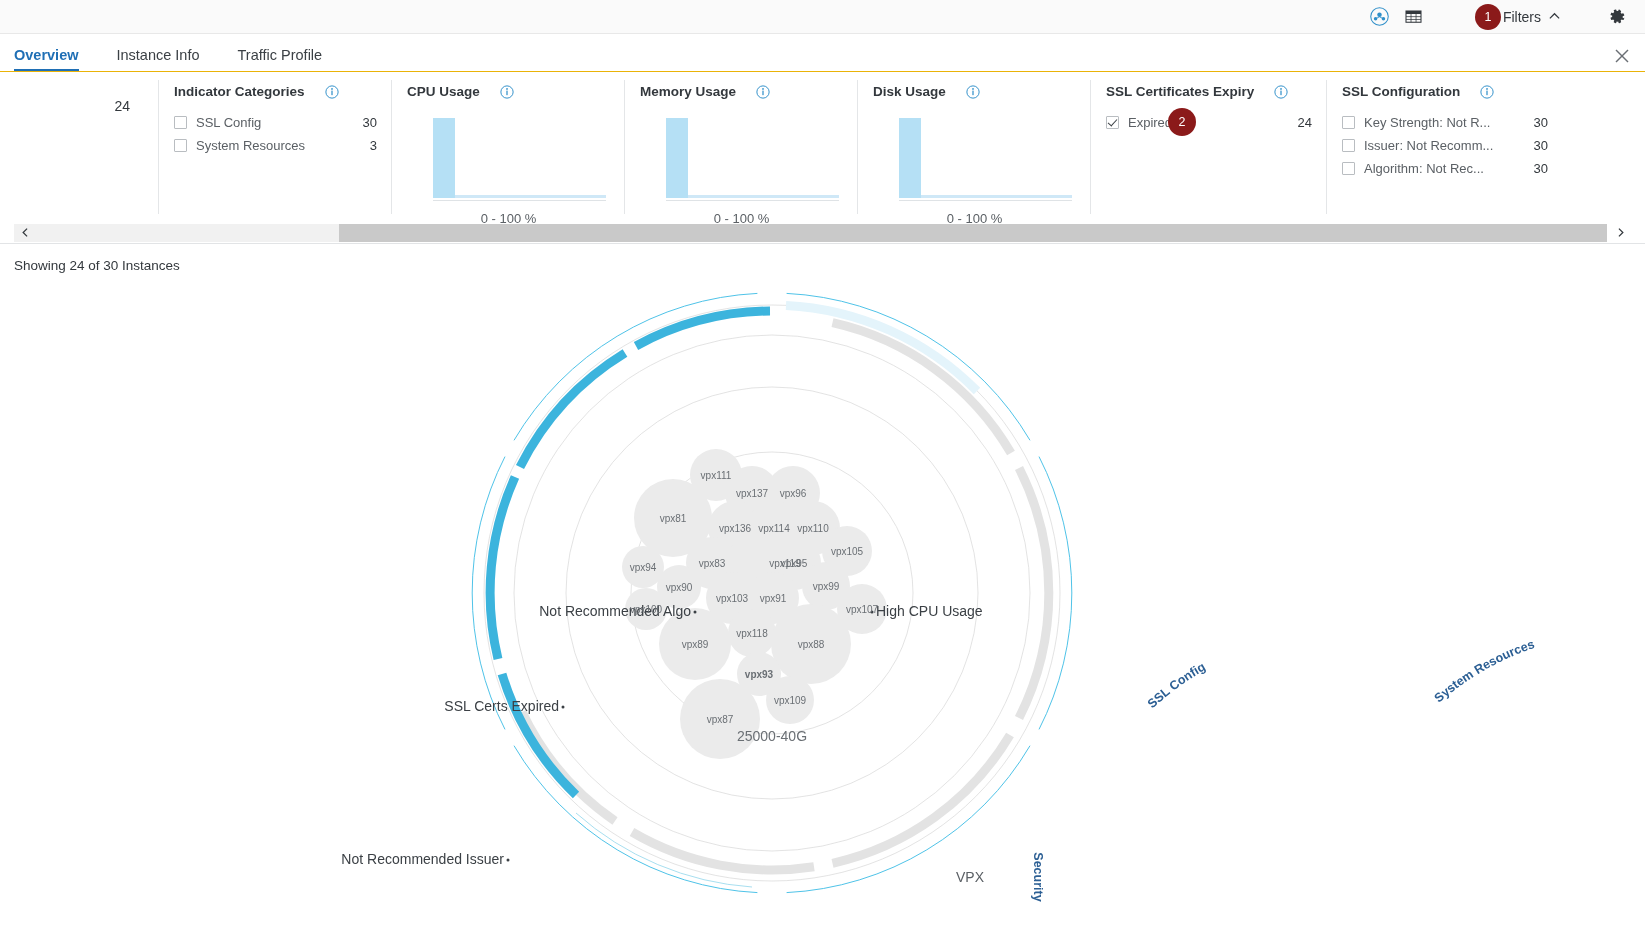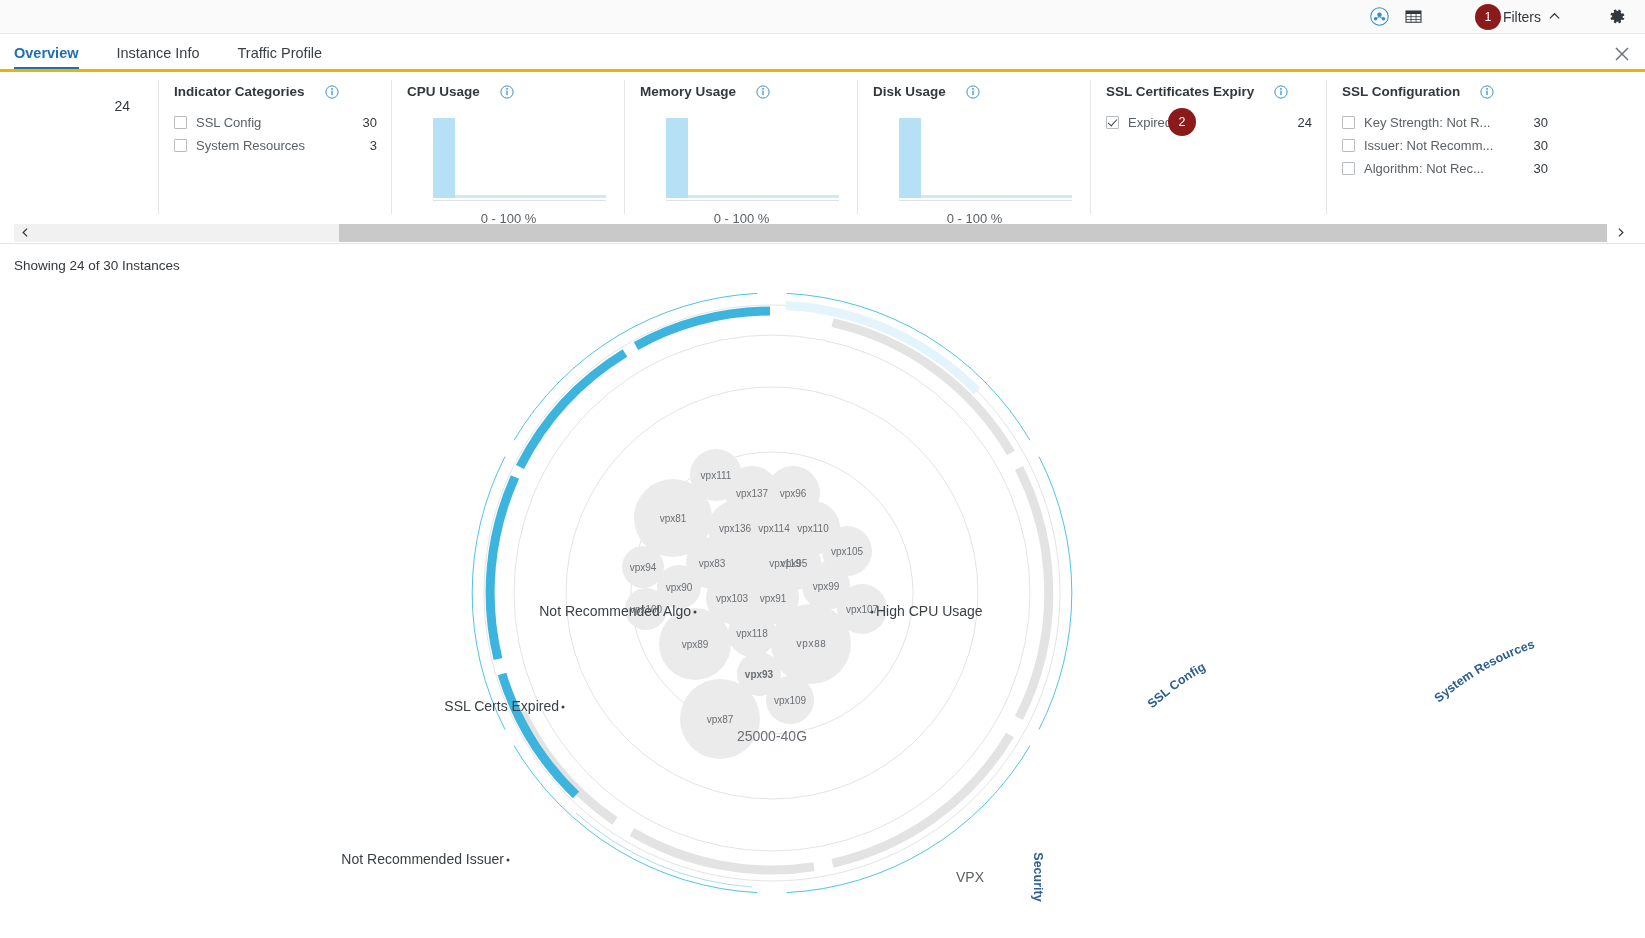--- a/index.html
+++ b/index.html
@@ -59,21 +59,21 @@
     margin-right:2px;
     z-index:2;
   }
   .filters-label { font-size:14px; color:#33383d; margin-right:7px; }
   .chev-up { width:13px; height:13px; }
   .gear-btn { width:36px; height:34px; display:flex; align-items:center; justify-content:center; margin-left:28px; cursor:pointer;}
 
   
   .tabsbar {
     height:38px;
-    border-bottom:3px solid #eab308;
+    border-bottom:1px solid #eab308;
     display:flex; align-items:flex-end;
     padding:0 14px;
     position:relative;
     background:#fff;
   }
   .tab {
     font-size:14.5px;
     color:#3b4045;
     padding:0 0 8px 0;
     margin-right:38px;
@@ -536,18 +536,18 @@
       <div class="bub-lbl" style="left: 753px; top: 290px; margin-left: 32px;">vpx119</div>
       <div class="bub-lbl" style="left: 794px; top: 290px;">vpx95</div>
       <div class="bub-lbl" style="left: 679px; top: 314px;">vpx90</div>
       <div class="bub-lbl" style="left: 826px; top: 313px;">vpx99</div>
       <div class="bub-lbl" style="left: 732px; top: 325px;">vpx103</div>
       <div class="bub-lbl" style="left: 773px; top: 325px;">vpx91</div>
       <div class="bub-lbl" style="left: 646px; top: 336px;">vpx100</div>
       <div class="bub-lbl" style="left: 862px; top: 336px;">vpx107</div>
       <div class="bub-lbl" style="left: 752px; top: 360px;">vpx118</div>
       <div class="bub-lbl" style="left: 695px; top: 371px;">vpx89</div>
-      <div class="bub-lbl" style="left: 811px; top: 371px; font-family: Liberation Mono, monospace;">vpx88</div>
+      <div class="bub-lbl" style="left: 811px; top: 371px;">vpx88</div>
       <div class="bub-lbl" style="left: 759px; top: 401px; font-weight: bold;">vpx93</div>
       <div class="bub-lbl" style="left: 790px; top: 427px;">vpx109</div>
       <div class="bub-lbl" style="left: 720px; top: 446px;">vpx87</div>
     </div>
 </div>
 
 </body></html>

